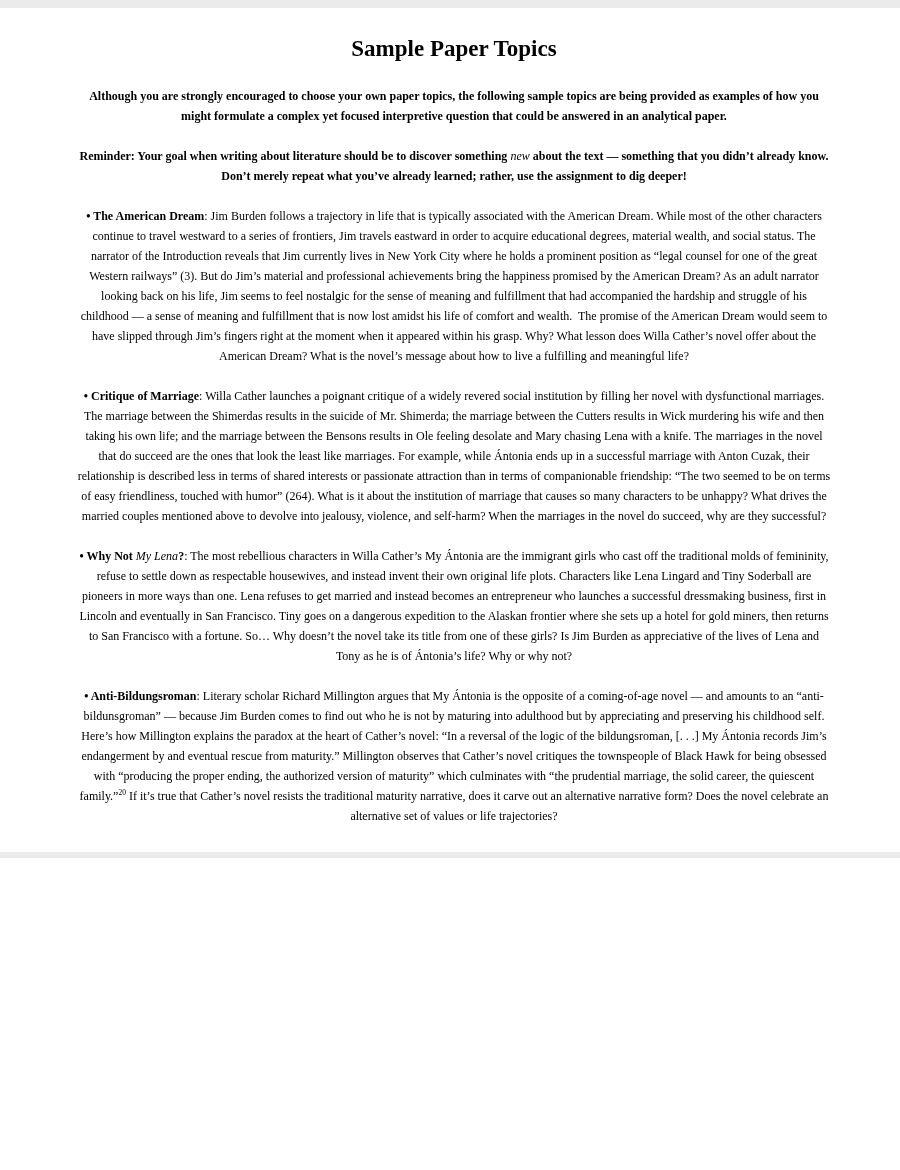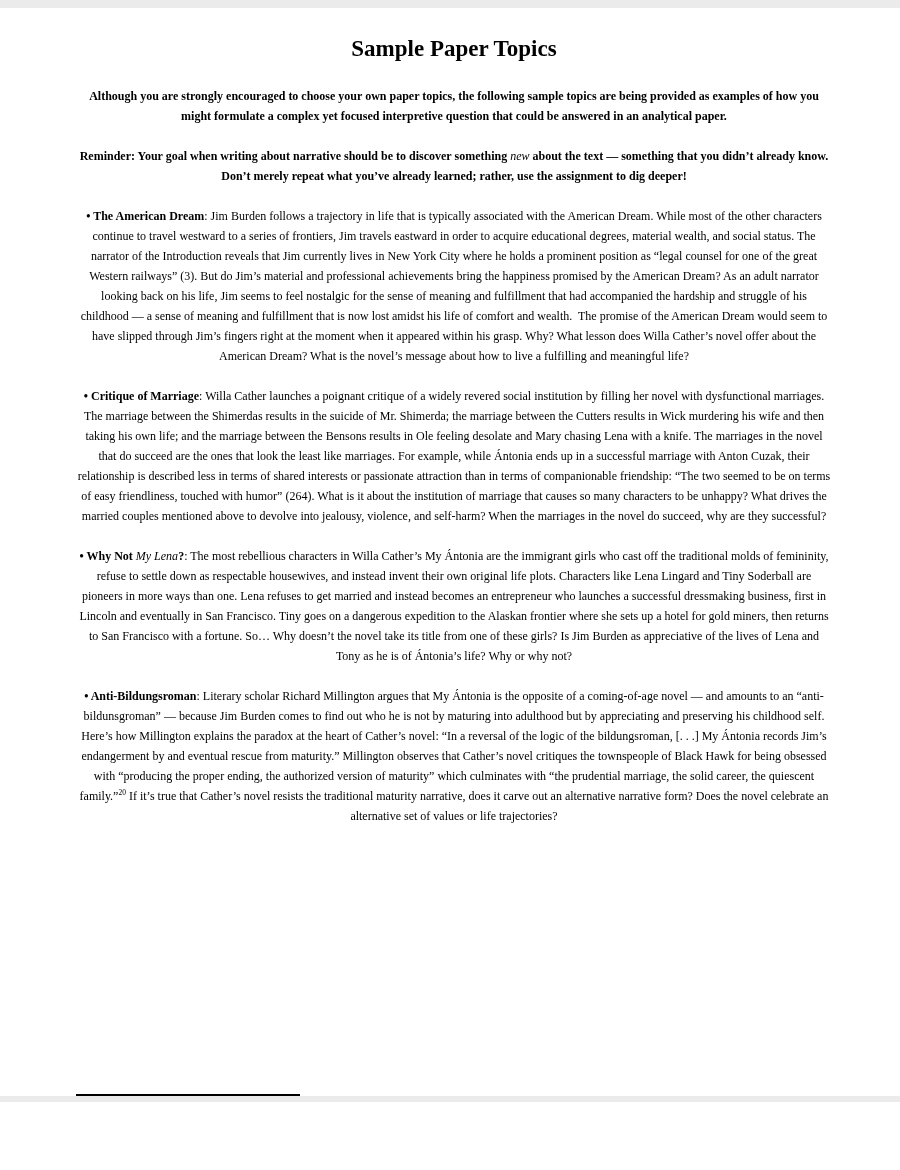--- a/index.html
+++ b/index.html
@@ -3,21 +3,21 @@
 <meta charset="utf-8">
 <style>
   html, body {
     margin: 0;
     padding: 0;
     background: #ffffff;
   }
   .page {
     position: relative;
     width: 900px;
-    height: 1102px;
+    height: 858px;
     background: #ffffff;
     font-family: "Liberation Serif", serif;
     color: #000000;
     overflow: hidden;
   }
   .edge-strip {
     position: absolute;
     left: 0;
     right: 0;
     background: #ebebeb;
@@ -77,21 +77,21 @@
 </head>
 <body>
 
 <div class="page">
   <div class="edge-strip top"></div>
 
   <div class="content">
     <h1 class="doc-title">Sample Paper Topics</h1>
 
     <p class="para"><span class="s-b">Although you are strongly encouraged to choose your own paper topics, the following sample topics are being provided as examples of how you might formulate a complex yet focused interpretive question that could be answered in an analytical paper.</span></p>
-    <p class="para"><span class="s-b">Reminder: Your goal when writing about narrative should be to discover something </span><span class="s-bi">new</span><span class="s-b"> about the text — something that you didn’t already know.  Don’t merely repeat what you’ve already learned; rather, use the assignment to dig deeper!</span></p>
+    <p class="para"><span class="s-b">Reminder: Your goal when writing about literature should be to discover something </span><span class="s-bi">new</span><span class="s-b"> about the text — something that you didn’t already know.  Don’t merely repeat what you’ve already learned; rather, use the assignment to dig deeper!</span></p>
     <p class="para"><span class="s-b">• The American Dream</span><span>: Jim Burden follows a trajectory in life that is typically associated with the American Dream. While most of the other characters continue to travel westward to a series of frontiers, Jim travels eastward in order to acquire educational degrees, material wealth, and social status. The narrator of the Introduction reveals that Jim currently lives in New York City where he holds a prominent position as “legal counsel for one of the great Western railways” (3). But do Jim’s material and professional achievements bring the happiness promised by the American Dream? As an adult narrator looking back on his life, Jim seems to feel nostalgic for the sense of meaning and fulfillment that had accompanied the hardship and struggle of his childhood — a sense of meaning and fulfillment that is now lost amidst his life of comfort and wealth.  The promise of the American Dream would seem to have slipped through Jim’s fingers right at the moment when it appeared within his grasp. Why? What lesson does Willa Cather’s novel offer about the American Dream? What is the novel’s message about how to live a fulfilling and meaningful life?</span></p>
     <p class="para"><span class="s-b">• Critique of Marriage</span><span>: Willa Cather launches a poignant critique of a widely revered social institution by filling her novel with dysfunctional marriages. The marriage between the Shimerdas results in the suicide of Mr. Shimerda; the marriage between the Cutters results in Wick murdering his wife and then taking his own life; and the marriage between the Bensons results in Ole feeling desolate and Mary chasing Lena with a knife. The marriages in the novel that do succeed are the ones that look the least like marriages. For example, while Ántonia ends up in a successful marriage with Anton Cuzak, their relationship is described less in terms of shared interests or passionate attraction than in terms of companionable friendship: “The two seemed to be on terms of easy friendliness, touched with humor” (264). What is it about the institution of marriage that causes so many characters to be unhappy? What drives the married couples mentioned above to devolve into jealousy, violence, and self-harm? When the marriages in the novel do succeed, why are they successful?</span></p>
     <p class="para"><span class="s-b">• Why Not </span><span class="s-bi">My Lena</span><span class="s-b">?</span><span>: The most rebellious characters in Willa Cather’s </span><span class="s-i">My Ántonia</span><span> are the immigrant girls who cast off the traditional molds of femininity, refuse to settle down as respectable housewives, and instead invent their own original life plots. Characters like Lena Lingard and Tiny Soderball are pioneers in more ways than one. Lena refuses to get married and instead becomes an entrepreneur who launches a successful dressmaking business, first in Lincoln and eventually in San Francisco. Tiny goes on a dangerous expedition to the Alaskan frontier where she sets up a hotel for gold miners, then returns to San Francisco with a fortune. So… Why doesn’t the novel take its title from one of these girls? Is Jim Burden as appreciative of the lives of Lena and Tony as he is of Ántonia’s life? Why or why not?</span></p>
     <p class="para"><span class="s-b">• Anti-Bildungsroman</span><span>: Literary scholar Richard Millington argues that </span><span class="s-i">My Ántonia</span><span> is the opposite of a coming-of-age novel — and amounts to an “anti-bildunsgroman” — because Jim Burden comes to find out who he is not by maturing into adulthood but by appreciating and preserving his childhood self. Here’s how Millington explains the paradox at the heart of Cather’s novel: “In a reversal of the logic of the bildungsroman, [. . .] </span><span class="s-i">My Ántonia</span><span> records Jim’s endangerment by and eventual rescue from maturity.” Millington observes that Cather’s novel critiques the townspeople of Black Hawk for being obsessed with “producing the proper ending, the authorized version of maturity” which culminates with “the prudential marriage, the solid career, the quiescent family.”</span><span class="s-sup">20</span><span> If it’s true that Cather’s novel resists the traditional maturity narrative, does it carve out an alternative narrative form? Does the novel celebrate an alternative set of values or life trajectories?</span></p>
   </div>
 
   <div class="footnote-area">
     <div class="footnote-divider"></div>
     <p class="footnote-text"><span class="s-sup">20</span><span> Richard H. Millington, “Willa Cather and ‘The Storyteller’: Hostility to the Novel in </span><span class="s-i">My Ántonia.</span><span>” </span><span class="s-i">American Literature</span><span> 66:4 (December 1994): 699, 702.</span></p>
   </div>

